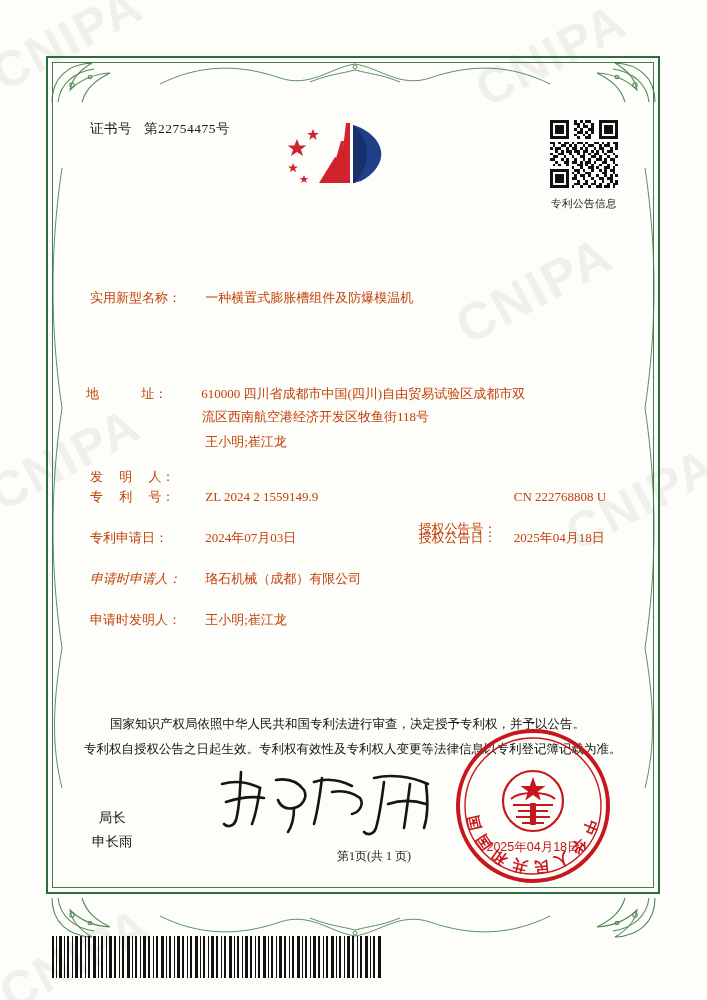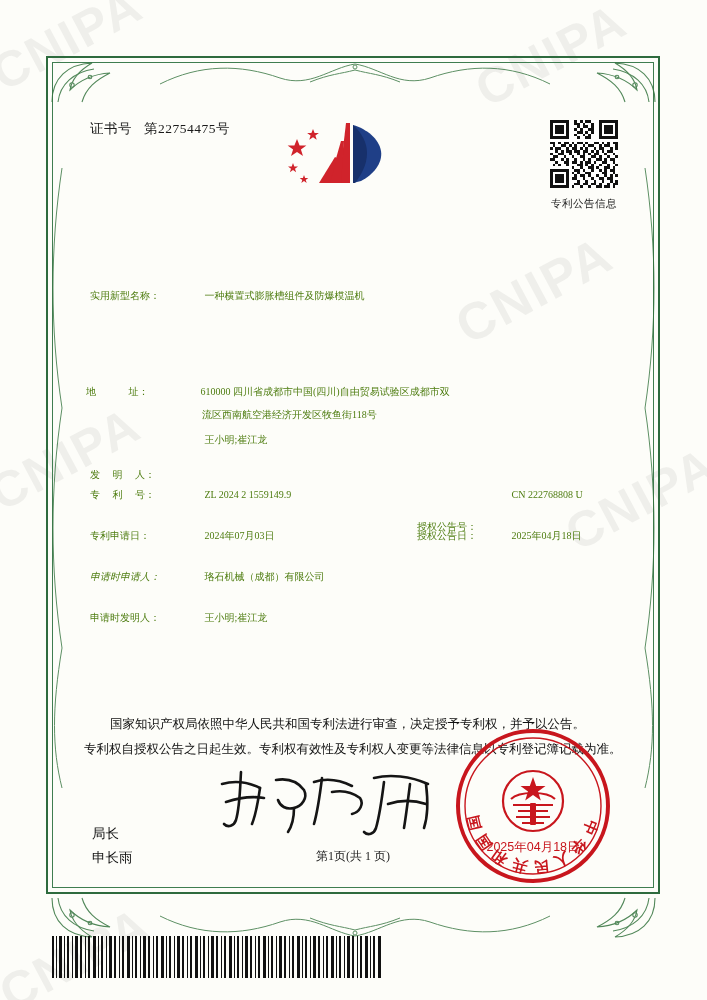--- a/index.html
+++ b/index.html
@@ -120,22 +120,22 @@
     text-align: center;
     font-family: "Liberation Sans", sans-serif;
     font-weight: bold;
     font-size: 33px;
     letter-spacing: 3px;
     color: #111;
   }
 
   .field-row {
     position: absolute;
-    font-size: 10px;
-    color: #4d7c0f;
+    font-size: 13px;
+    color: #c2410c;
     line-height: 1.55;
   }
   .fl {
     display: inline-block;
     vertical-align: top;
   }
   .fv {
     display: inline-block;
     vertical-align: top;
   }
@@ -190,20 +190,21 @@
   }
 
   #page-footer {
     position: absolute;
     left: 0;
     top: 780px;
     width: 602px;
     text-align: center;
     font-size: 12px;
     color: #222;
+    padding-left: 21px;
   }
 
   
   #barcode {
     position: absolute;
     left: 52px;
     bottom: 22px;
     width: 330px;
     height: 42px;
   }
@@ -512,21 +513,21 @@
     <div class="field-row" style="left:38px; top:548px;">
       <span class="fl" style="width:112px;">申请时发明人：</span>
       <span class="fv">王小明;崔江龙</span>
     </div>
 
     <div id="statement" style="top:610px;">
       <p class="indent">国家知识产权局依照中华人民共和国专利法进行审查，决定授予专利权，并予以公告。</p>
       <p>专利权自授权公告之日起生效。专利权有效性及专利权人变更等法律信息以专利登记簿记载为准。</p>
     </div>
 
-    <div id="director-block" style="top:760px;">
+    <div id="director-block" style="top:744px;text-align:center;">
       <div>局长</div>
       <div>申长雨</div>
     </div>
 
     <svg id="signature" style="top:700px;" viewBox="0 0 230 80">
       <g fill="none" stroke="#151515" stroke-width="2.6" stroke-linecap="round" stroke-linejoin="round">
         <path d="M8 22 C22 18 34 20 46 26"></path>
         <path d="M27 10 C26 26 26 44 22 58 C20 64 14 66 10 62"></path>
         <path d="M12 40 C24 36 38 34 50 36"></path>
         <path d="M46 26 C44 40 42 52 38 62"></path>

